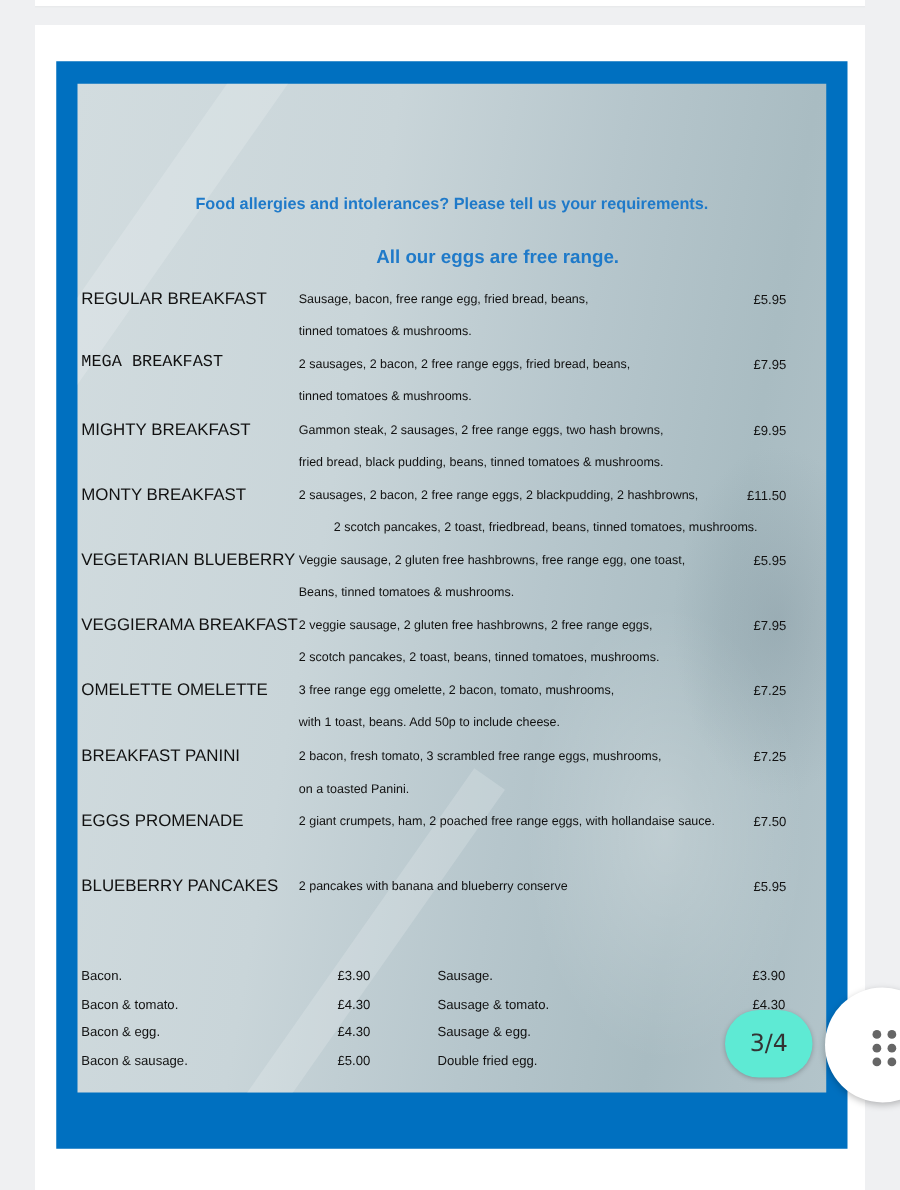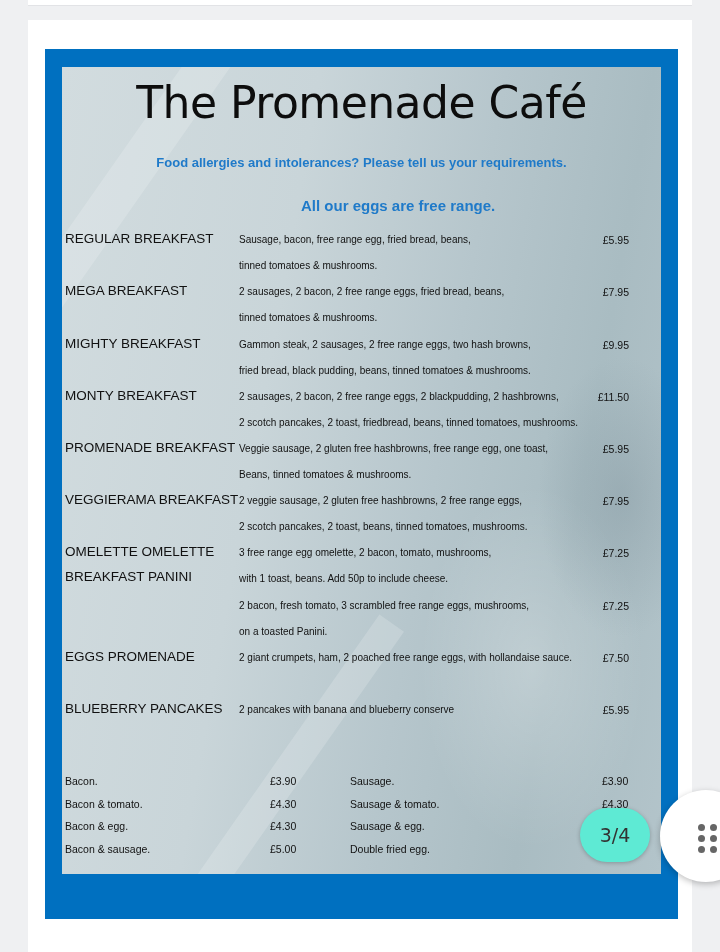--- a/index.html
+++ b/index.html
@@ -84,69 +84,68 @@
 <div class="prev-card"></div>
 
 <div class="page-card"></div>
 
 <div class="menu-frame"></div>
 
 <div class="menu-inner">
   <div class="stripe" style="left:40px;top:-80px;width:40px;height:400px;"></div>
   <div class="stripe" style="left:200px;top:520px;width:30px;height:400px;"></div>
 
-  <div class="title">The Promenade Café</div>
   <div class="allergy">Food allergies and intolerances?  Please tell us your requirements.</div>
 
   <div class="eggs-note">All our eggs are free range.</div>
 
   <div>
     <div class="item-name" style="top:164px;">REGULAR BREAKFAST</div>
     <div class="item-desc" style="top:167px;">Sausage, bacon, free range egg, fried bread, beans,</div>
     <div class="item-desc" style="top:193px;">tinned tomatoes &amp; mushrooms.</div>
     <div class="item-price" style="top:167px;">£5.95</div>
   </div>
   <div>
-    <div class="item-name" style="top:216px;">MEGA BREAKFAST</div>
+    <div class="item-name" style="top:216px;font-family:Liberation Mono, monospace;">MEGA BREAKFAST</div>
     <div class="item-desc" style="top:219px;">2 sausages, 2 bacon, 2 free range eggs, fried bread, beans,</div>
     <div class="item-desc" style="top:245px;">tinned tomatoes &amp; mushrooms.</div>
     <div class="item-price" style="top:219px;">£7.95</div>
   </div>
   <div>
     <div class="item-name" style="top:269px;">MIGHTY BREAKFAST</div>
     <div class="item-desc" style="top:272px;">Gammon steak, 2 sausages, 2 free range eggs, two hash browns,</div>
     <div class="item-desc" style="top:298px;">fried bread, black pudding, beans, tinned tomatoes &amp; mushrooms.</div>
     <div class="item-price" style="top:272px;">£9.95</div>
   </div>
   <div>
     <div class="item-name" style="top:321px;">MONTY BREAKFAST</div>
     <div class="item-desc" style="top:324px;">2 sausages, 2 bacon, 2  free range eggs, 2 blackpudding, 2 hashbrowns,</div>
-    <div class="item-desc" style="top:350px;">2 scotch pancakes, 2 toast, friedbread, beans, tinned tomatoes, mushrooms.</div>
+    <div class="item-desc" style="top:350px;margin-left:28px;">2 scotch pancakes, 2 toast, friedbread, beans, tinned tomatoes, mushrooms.</div>
     <div class="item-price" style="top:324px;">£11.50</div>
   </div>
   <div>
-    <div class="item-name" style="top:373px;">PROMENADE BREAKFAST</div>
+    <div class="item-name" style="top:373px;">VEGETARIAN BLUEBERRY</div>
     <div class="item-desc" style="top:376px;">Veggie sausage, 2 gluten free hashbrowns, free range egg, one toast,</div>
     <div class="item-desc" style="top:402px;">Beans, tinned tomatoes &amp; mushrooms.</div>
     <div class="item-price" style="top:376px;">£5.95</div>
   </div>
   <div>
     <div class="item-name" style="top:425px;">VEGGIERAMA BREAKFAST</div>
     <div class="item-desc" style="top:428px;">2 veggie sausage, 2 gluten free hashbrowns, 2 free range eggs,</div>
     <div class="item-desc" style="top:454px;">2 scotch pancakes, 2 toast, beans, tinned tomatoes, mushrooms.</div>
     <div class="item-price" style="top:428px;">£7.95</div>
   </div>
   <div>
     <div class="item-name" style="top:477px;">OMELETTE OMELETTE</div>
     <div class="item-desc" style="top:480px;">3 free range egg omelette, 2 bacon, tomato, mushrooms,</div>
     <div class="item-desc" style="top:506px;"> with 1 toast, beans. Add 50p to include cheese.</div>
     <div class="item-price" style="top:480px;">£7.25</div>
   </div>
   <div>
-    <div class="item-name" style="top:502px;">BREAKFAST PANINI</div>
+    <div class="item-name" style="top:530px;">BREAKFAST PANINI</div>
     <div class="item-desc" style="top:533px;">2 bacon, fresh tomato, 3 scrambled free range eggs,  mushrooms,</div>
     <div class="item-desc" style="top:559px;">on a toasted Panini.</div>
     <div class="item-price" style="top:533px;">£7.25</div>
   </div>
   <div>
     <div class="item-name" style="top:582px;">EGGS PROMENADE</div>
     <div class="item-desc" style="top:585px;">2 giant crumpets, ham, 2 poached free range eggs, with hollandaise sauce.</div>
     <div class="item-price" style="top:585px;">£7.50</div>
   </div>
   <div>

